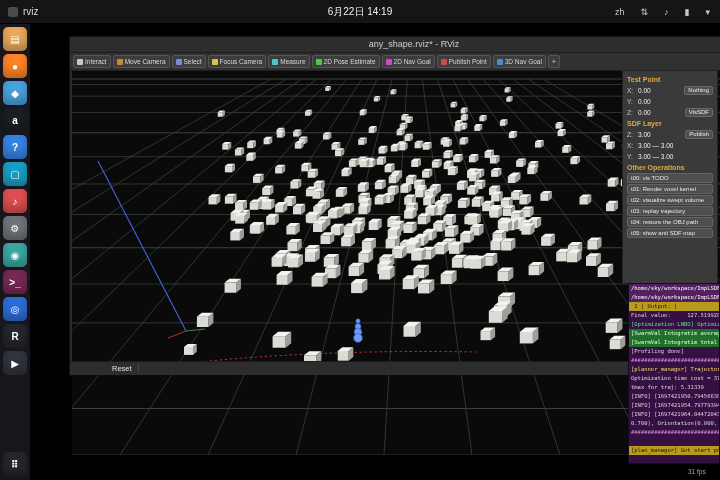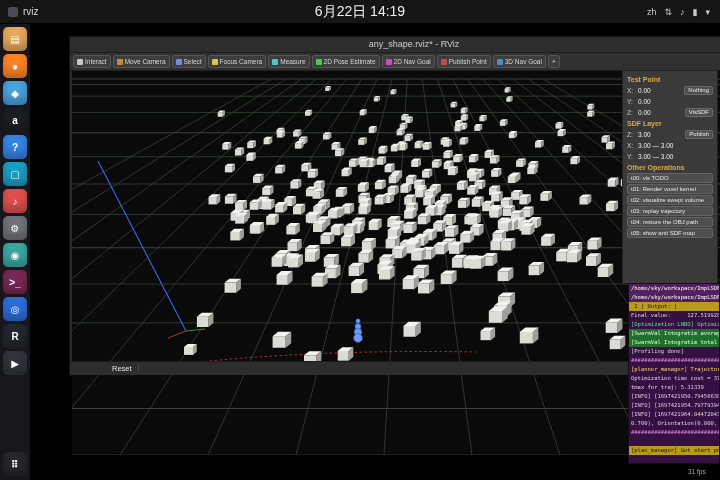--- a/index.html
+++ b/index.html
@@ -5,22 +5,22 @@
   *{box-sizing:border-box;margin:0;padding:0;}
   html,body{background:#000;}
   .screen{position:relative;width:720px;height:480px;background:#000;overflow:hidden;
           font-family:"Liberation Sans","DejaVu Sans",sans-serif;}
 
   
   .topbar{position:absolute;left:0;top:0;width:720px;height:24px;background:#151515;
           display:flex;align-items:center;color:#d8d8d8;font-size:10px;border-bottom:1px solid #000;}
   .tb-left{display:flex;align-items:center;gap:5px;padding-left:8px;}
   .tb-appicon{width:10px;height:10px;background:#4a4a52;border-radius:2px;display:inline-block;}
-  .tb-clock{position:absolute;left:50%;transform:translateX(-50%);font-size:14px;color:#efefef;}
-  .tb-right{margin-left:auto;display:flex;gap:8px;padding-right:10px;font-size:9px;color:#c8c8c8;}
+  .tb-clock{position:absolute;left:50%;transform:translateX(-50%);font-size:10px;color:#efefef;}
+  .tb-right{margin-left:auto;display:flex;gap:16px;padding-right:10px;font-size:9px;color:#c8c8c8;}
 
   
   .dock{position:absolute;left:0;top:24px;width:30px;height:456px;background:#16161c;
         display:flex;flex-direction:column;align-items:center;padding-top:3px;gap:3px;}
   .dock-item{width:24px;height:24px;border-radius:5px;display:flex;align-items:center;
              justify-content:center;font-size:10px;font-weight:bold;color:#fff;flex:0 0 auto;
              box-shadow:inset 0 -6px 8px rgba(0,0,0,.25);}
   .dock-item.show-apps{margin-top:auto;margin-bottom:4px;}
 
   

